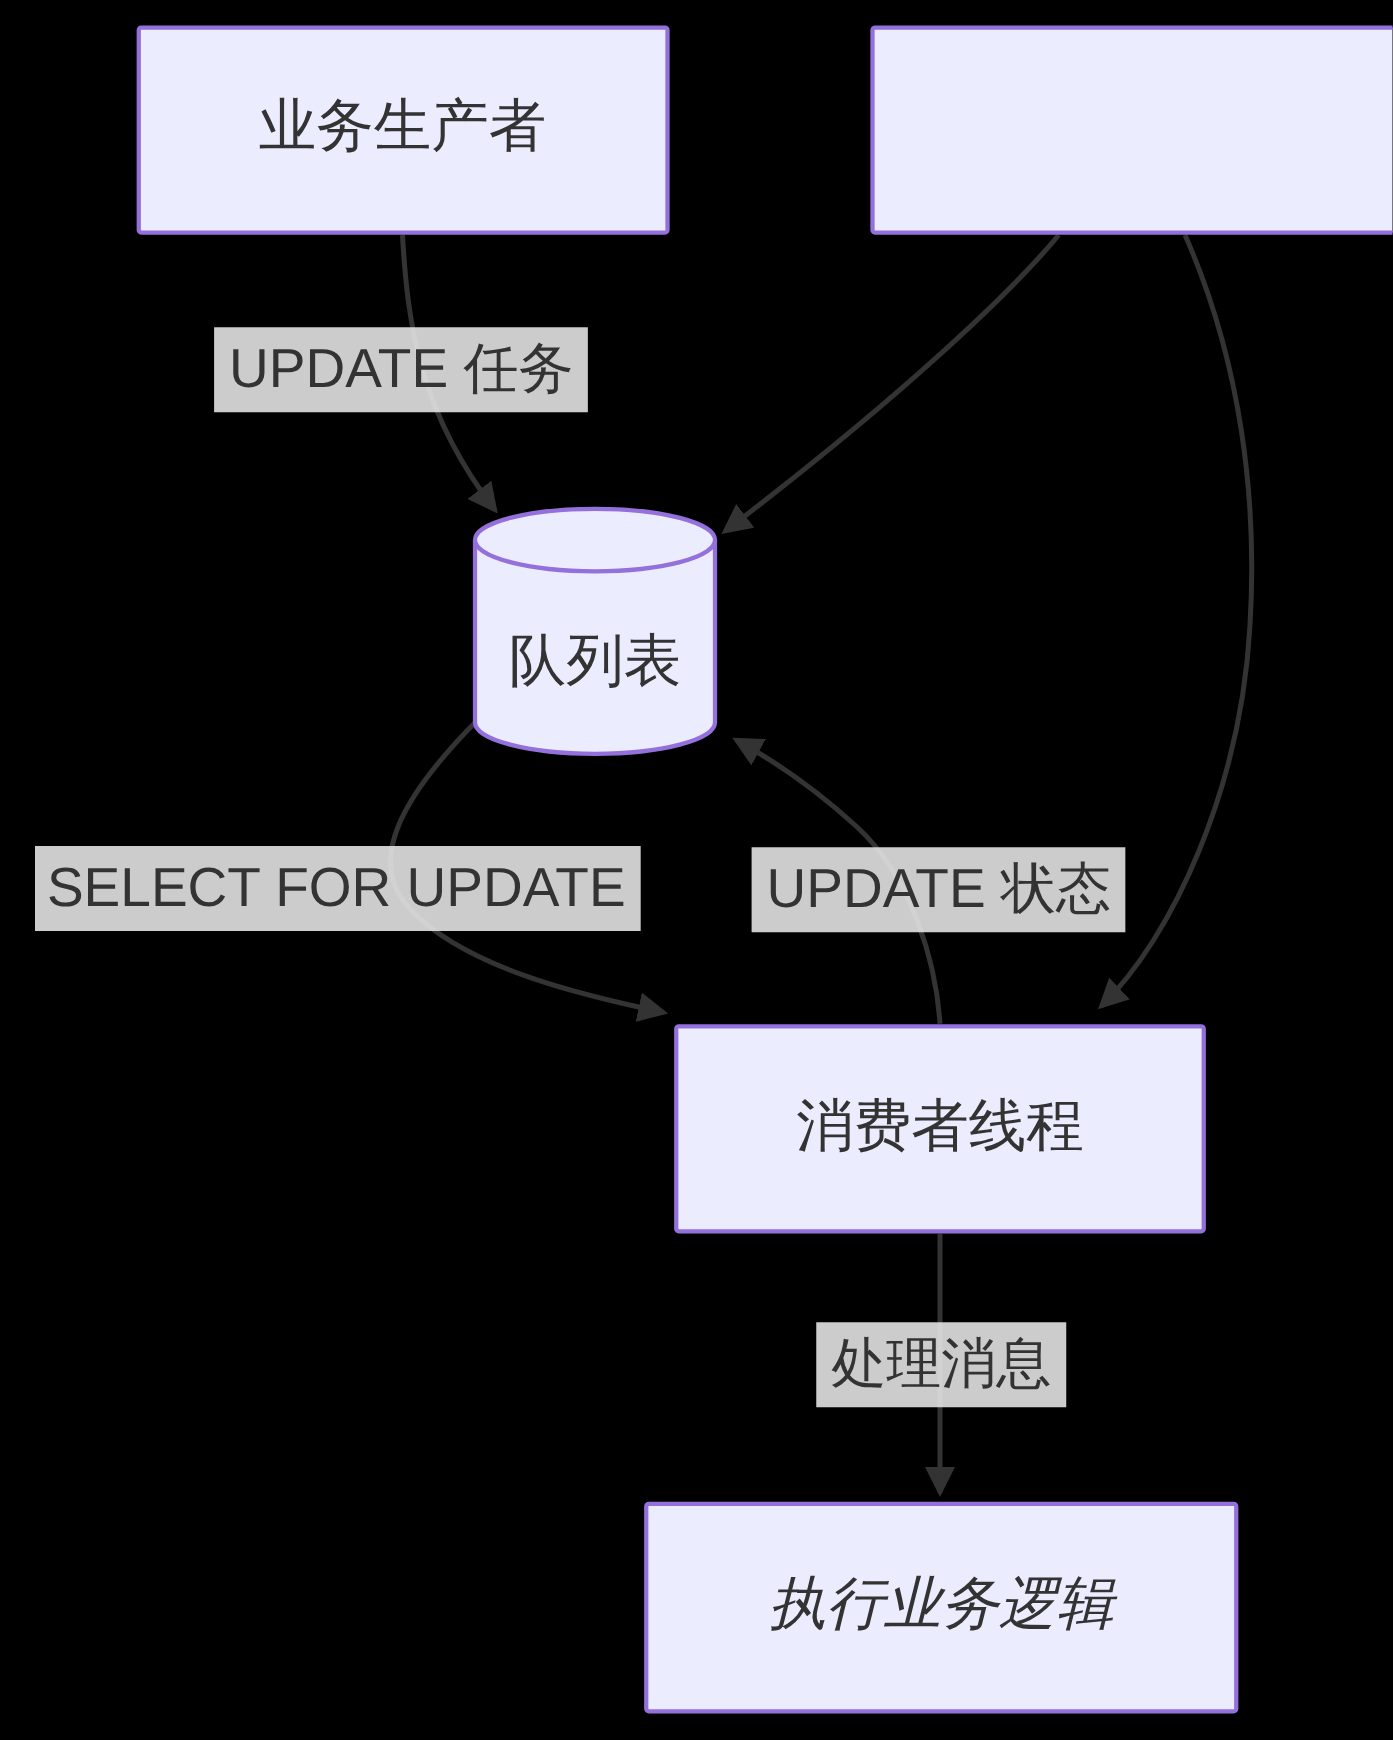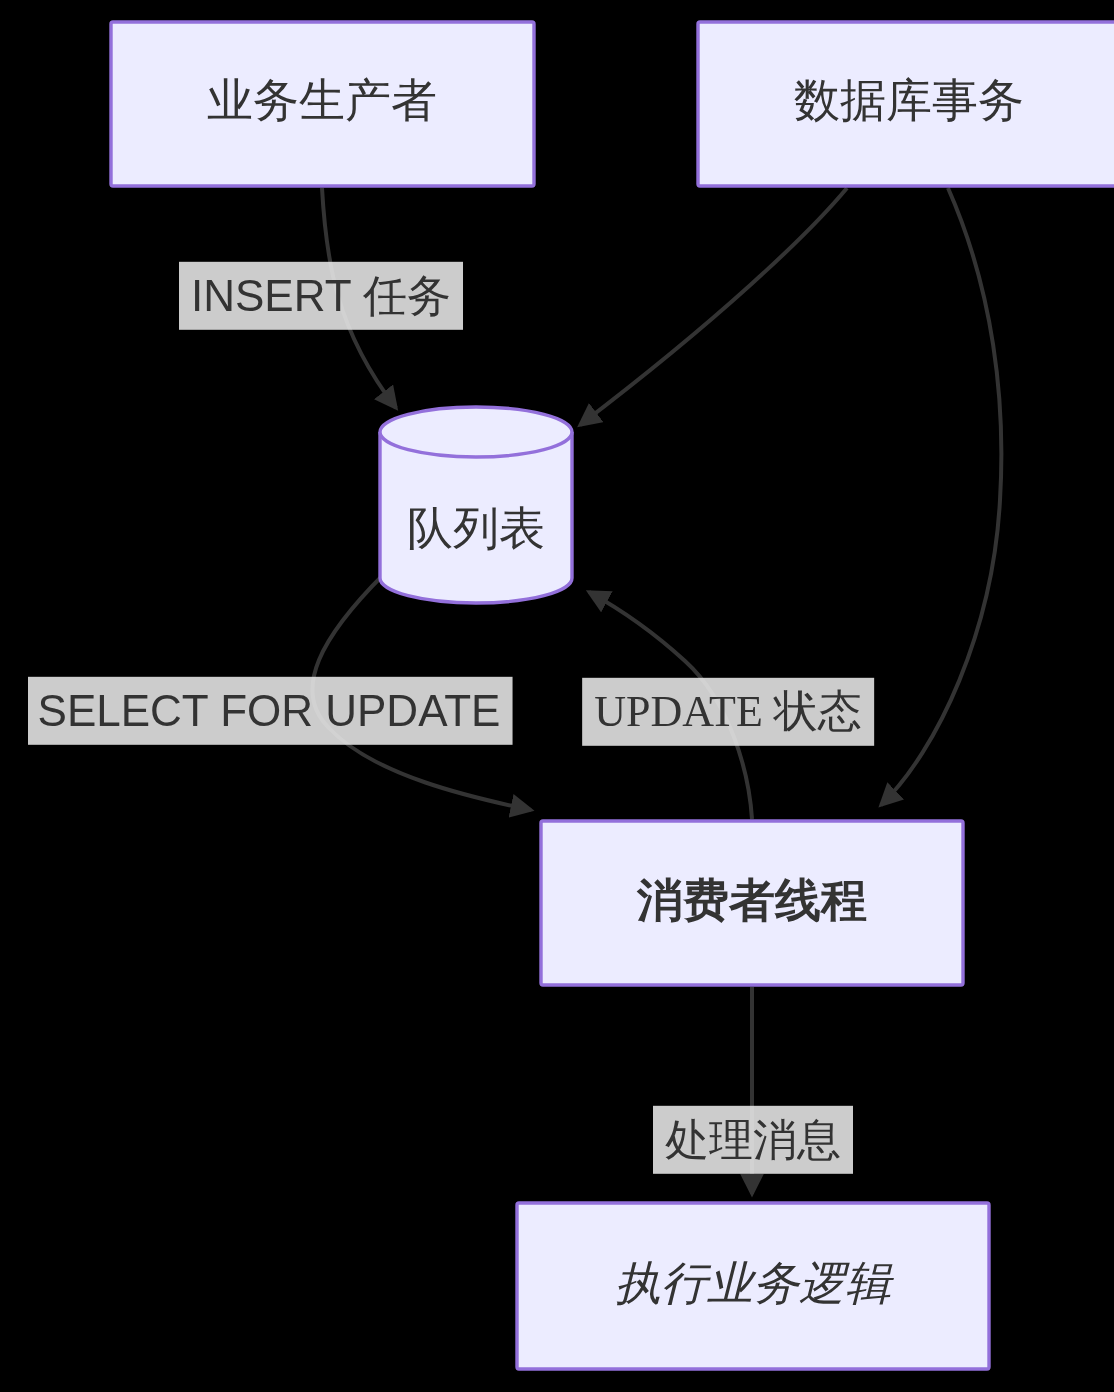--- a/index.html
+++ b/index.html
@@ -72,23 +72,22 @@
     <g>
       <path class="node-shape" stroke-width="4" d="M352,432 L352,578 A96,25 0 0 0 544,578 L544,432"></path>
       <ellipse class="node-shape" stroke-width="4" cx="448" cy="432" rx="96" ry="25"></ellipse>
     </g>
 
     <rect class="node-shape" x="513" y="821" width="422" height="164" rx="2"></rect>
     <rect class="node-shape" x="489" y="1203" width="472" height="166" rx="2"></rect>
   </svg>
 
   <div class="txt node-label" style="left:294px; top:100px;">业务生产者</div>
-  <div class="txt node-label" style="left:881px; top:100px;">数据库事务</div>
   <div class="txt node-label" style="left:448px; top:528px;">队列表</div>
-  <div class="txt node-label" style="left:724px; top:900px;font-weight:bold;">消费者线程</div>
+  <div class="txt node-label" style="left:724px; top:900px;">消费者线程</div>
   <div class="txt node-label" style="left:725px; top:1283px;font-style:italic;">执行业务逻辑</div>
 
-  <div class="txt edge-label" style="left:293px; top:296px;">INSERT 任务</div>
+  <div class="txt edge-label" style="left:293px; top:296px;">UPDATE 任务</div>
   <div class="txt edge-label" style="left:241px; top:711px;">SELECT FOR UPDATE</div>
-  <div class="txt edge-label" style="left:700px; top:712px;font-family:Liberation Serif, serif;">UPDATE 状态</div>
-  <div class="txt edge-label" style="left:725px; top:1140px;">处理消息</div>
+  <div class="txt edge-label" style="left:723px; top:712px;">UPDATE 状态</div>
+  <div class="txt edge-label" style="left:725px; top:1092px;">处理消息</div>
 
 </div>
 
 </body></html>

